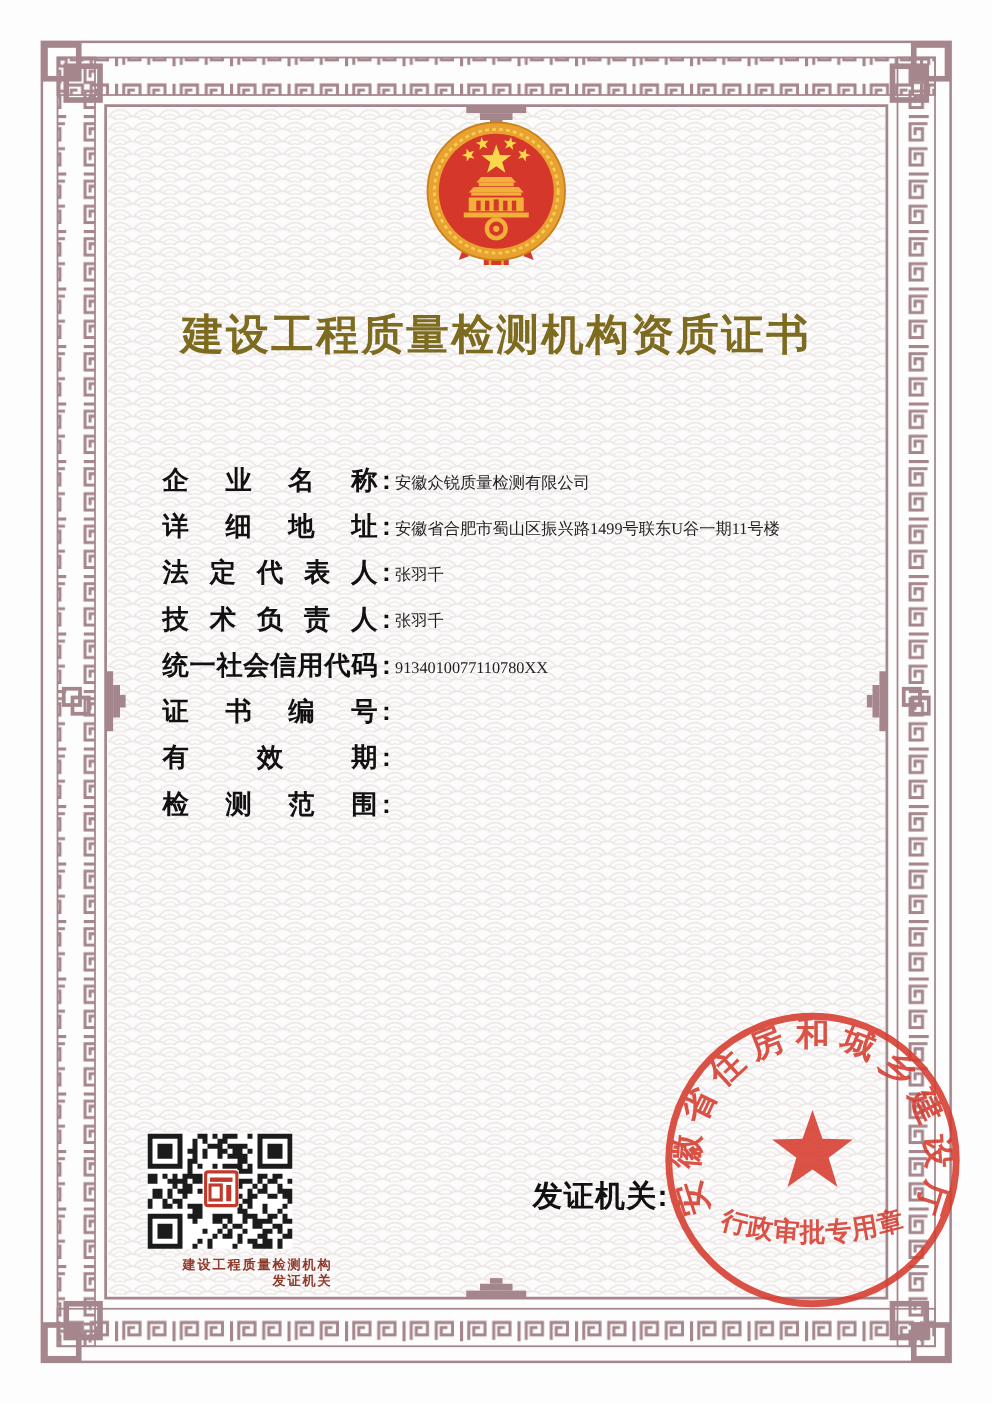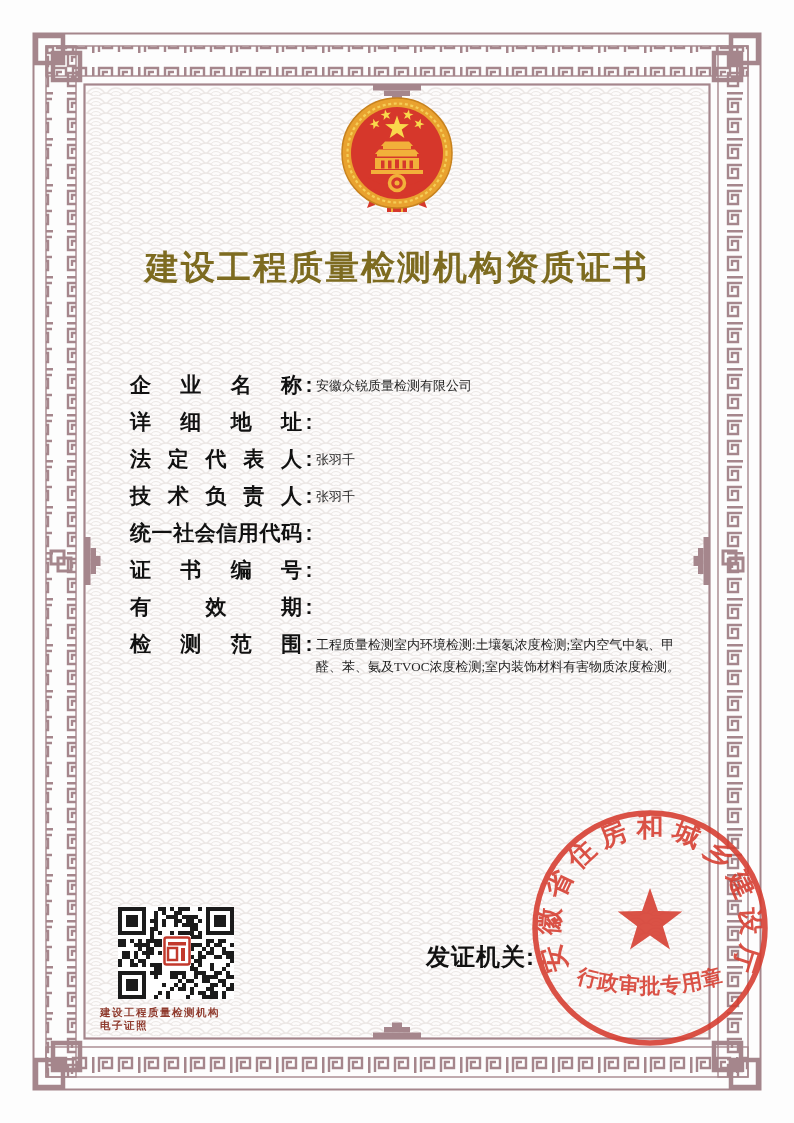--- a/index.html
+++ b/index.html
@@ -23,21 +23,21 @@
   }
   .field-colon{flex:0 0 14px;font-size:21px;font-weight:700;color:#111;line-height:26px;text-align:center;}
   .field-value{
     width:384px;flex:0 0 384px;font-size:13px;color:#1f1f1f;line-height:22px;
     padding-top:3px;font-family:"Liberation Serif","DejaVu Serif",serif;
     word-break:break-all;
   }
   
   .qr-wrap{position:absolute;left:118px;top:906px;width:116px;height:94px;}
   .qr-caption{
-    position:absolute;left:100px;top:1006px;width:166px;text-align:left;
+    position:absolute;left:100px;top:1006px;width:166px;text-align:right;
     color:#8f3a2d;font-weight:700;font-size:10.5px;line-height:13px;letter-spacing:1.5px;
     font-family:"Liberation Serif","DejaVu Serif",serif;
   }
   .issuer-label{
     position:absolute;left:426px;top:941px;font-size:24px;font-weight:700;color:#111;
     letter-spacing:1px;font-family:"Liberation Sans",sans-serif;
   }
   .seal{position:absolute;left:528px;top:806px;width:244px;height:244px;opacity:.88;}
   .issue-date{
     position:absolute;left:520px;top:970px;width:210px;font-size:19px;color:#141414;
@@ -180,20 +180,21 @@
         <div class="field-value">安徽众锐质量检测有限公司</div>
       </div>
       <div class="field-row">
         <div class="field-label">
             <span>详</span>
             <span>细</span>
             <span>地</span>
             <span>址</span>
           </div>
         <div class="field-colon">:</div>
+        <div class="field-value">安徽省合肥市蜀山区振兴路1499号联东U谷一期11号楼</div>
       </div>
       <div class="field-row">
         <div class="field-label">
             <span>法</span>
             <span>定</span>
             <span>代</span>
             <span>表</span>
             <span>人</span>
           </div>
         <div class="field-colon">:</div>
@@ -215,20 +216,21 @@
             <span>统</span>
             <span>一</span>
             <span>社</span>
             <span>会</span>
             <span>信</span>
             <span>用</span>
             <span>代</span>
             <span>码</span>
           </div>
         <div class="field-colon">:</div>
+        <div class="field-value">9134010077110780XX</div>
       </div>
       <div class="field-row">
         <div class="field-label">
             <span>证</span>
             <span>书</span>
             <span>编</span>
             <span>号</span>
           </div>
         <div class="field-colon">:</div>
       </div>
@@ -241,21 +243,20 @@
         <div class="field-colon">:</div>
       </div>
       <div class="field-row">
         <div class="field-label">
             <span>检</span>
             <span>测</span>
             <span>范</span>
             <span>围</span>
           </div>
         <div class="field-colon">:</div>
-        <div class="field-value">工程质量检测室内环境检测:土壤氡浓度检测;室内空气中氡、甲醛、苯、氨及TVOC浓度检测;室内装饰材料有害物质浓度检测。</div>
       </div>
     </div>
 
     <div class="qr-wrap">
       <svg width="116" height="94" viewBox="0 0 116 92">
         <rect x="0" y="0" width="116" height="92" fill="#ffffff"></rect>
         <g id="qr-modules" fill="#1b1b1b">
             <path d="M40,0h4v4h-4zM44,0h4v4h-4zM52,0h4v4h-4zM60,0h4v4h-4zM64,0h4v4h-4zM68,0h4v4h-4zM80,0h4v4h-4zM36,4h4v4h-4zM44,4h4v4h-4zM56,4h4v4h-4zM60,4h4v4h-4zM36,8h4v4h-4zM48,8h4v4h-4zM52,8h4v4h-4zM56,8h4v4h-4zM64,8h4v4h-4zM68,8h4v4h-4zM72,8h4v4h-4zM76,8h4v4h-4zM32,12h4v4h-4zM36,12h4v4h-4zM44,12h4v4h-4zM56,12h4v4h-4zM60,12h4v4h-4zM68,12h4v4h-4zM72,12h4v4h-4zM80,12h4v4h-4zM36,16h4v4h-4zM44,16h4v4h-4zM56,16h4v4h-4zM64,16h4v4h-4zM68,16h4v4h-4zM72,16h4v4h-4zM76,16h4v4h-4zM32,20h4v4h-4zM36,20h4v4h-4zM72,20h4v4h-4zM76,20h4v4h-4zM32,24h4v4h-4zM40,24h4v4h-4zM52,24h4v4h-4zM60,24h4v4h-4zM64,24h4v4h-4zM68,24h4v4h-4zM72,24h4v4h-4zM80,24h4v4h-4zM32,28h4v4h-4zM72,28h4v4h-4zM76,28h4v4h-4zM80,28h4v4h-4zM0,32h4v4h-4zM4,32h4v4h-4zM12,32h4v4h-4zM20,32h4v4h-4zM28,32h4v4h-4zM32,32h4v4h-4zM36,32h4v4h-4zM40,32h4v4h-4zM88,32h4v4h-4zM92,32h4v4h-4zM100,32h4v4h-4zM104,32h4v4h-4zM0,36h4v4h-4zM4,36h4v4h-4zM16,36h4v4h-4zM20,36h4v4h-4zM24,36h4v4h-4zM28,36h4v4h-4zM36,36h4v4h-4zM40,36h4v4h-4zM72,36h4v4h-4zM76,36h4v4h-4zM80,36h4v4h-4zM88,36h4v4h-4zM96,36h4v4h-4zM100,36h4v4h-4zM112,36h4v4h-4zM20,40h4v4h-4zM28,40h4v4h-4zM32,40h4v4h-4zM72,40h4v4h-4zM84,40h4v4h-4zM92,40h4v4h-4zM104,40h4v4h-4zM4,44h4v4h-4zM8,44h4v4h-4zM16,44h4v4h-4zM24,44h4v4h-4zM28,44h4v4h-4zM32,44h4v4h-4zM40,44h4v4h-4zM80,44h4v4h-4zM88,44h4v4h-4zM92,44h4v4h-4zM104,44h4v4h-4zM108,44h4v4h-4zM112,44h4v4h-4zM4,48h4v4h-4zM8,48h4v4h-4zM16,48h4v4h-4zM28,48h4v4h-4zM72,48h4v4h-4zM80,48h4v4h-4zM84,48h4v4h-4zM96,48h4v4h-4zM100,48h4v4h-4zM108,48h4v4h-4zM112,48h4v4h-4zM0,52h4v4h-4zM12,52h4v4h-4zM20,52h4v4h-4zM24,52h4v4h-4zM76,52h4v4h-4zM80,52h4v4h-4zM112,52h4v4h-4zM0,56h4v4h-4zM12,56h4v4h-4zM16,56h4v4h-4zM24,56h4v4h-4zM32,56h4v4h-4zM36,56h4v4h-4zM40,56h4v4h-4zM72,56h4v4h-4zM80,56h4v4h-4zM92,56h4v4h-4zM108,56h4v4h-4zM36,60h4v4h-4zM40,60h4v4h-4zM72,60h4v4h-4zM76,60h4v4h-4zM92,60h4v4h-4zM104,60h4v4h-4zM32,64h4v4h-4zM36,64h4v4h-4zM40,64h4v4h-4zM52,64h4v4h-4zM56,64h4v4h-4zM60,64h4v4h-4zM64,64h4v4h-4zM76,64h4v4h-4zM80,64h4v4h-4zM84,64h4v4h-4zM96,64h4v4h-4zM100,64h4v4h-4zM108,64h4v4h-4zM36,68h4v4h-4zM52,68h4v4h-4zM56,68h4v4h-4zM64,68h4v4h-4zM76,68h4v4h-4zM84,68h4v4h-4zM88,68h4v4h-4zM92,68h4v4h-4zM96,68h4v4h-4zM108,68h4v4h-4zM112,68h4v4h-4zM60,72h4v4h-4zM68,72h4v4h-4zM72,72h4v4h-4zM84,72h4v4h-4zM88,72h4v4h-4zM100,72h4v4h-4zM104,72h4v4h-4zM44,76h4v4h-4zM56,76h4v4h-4zM64,76h4v4h-4zM76,76h4v4h-4zM92,76h4v4h-4zM96,76h4v4h-4zM104,76h4v4h-4zM112,76h4v4h-4zM52,80h4v4h-4zM60,80h4v4h-4zM64,80h4v4h-4zM72,80h4v4h-4zM88,80h4v4h-4zM92,80h4v4h-4zM108,80h4v4h-4zM112,80h4v4h-4zM40,84h4v4h-4zM48,84h4v4h-4zM72,84h4v4h-4zM80,84h4v4h-4zM84,84h4v4h-4zM92,84h4v4h-4zM96,84h4v4h-4zM104,84h4v4h-4zM36,88h4v4h-4zM48,88h4v4h-4zM68,88h4v4h-4zM84,88h4v4h-4zM88,88h4v4h-4zM92,88h4v4h-4zM96,88h4v4h-4zM104,88h4v4h-4z"></path>
             <rect x="0" y="0" width="28" height="28" fill="#1b1b1b"></rect>
             <rect x="4" y="4" width="20" height="20" fill="#ffffff"></rect>
@@ -271,21 +272,21 @@
           <rect x="45" y="29" width="28" height="30" fill="#ffffff"></rect>
           <rect x="46.5" y="30.5" width="25" height="27" fill="none" stroke="#c2392c" stroke-width="2.5" rx="2"></rect>
           <rect x="50" y="35" width="18" height="3.5" fill="#c2392c"></rect>
           <rect x="50" y="41" width="9" height="12" fill="none" stroke="#c2392c" stroke-width="2.5"></rect>
           <rect x="63" y="41" width="4" height="13" fill="#c2392c"></rect>
         </g>
       </svg>
     </div>
     <div class="qr-caption">
       <div>建设工程质量检测机构</div>
-      <div>电子证照</div>
+      <div>发证机关</div>
     </div>
 
     <div class="issuer-label">发证机关:</div>
 
     <svg class="seal" viewBox="0 0 244 244" aria-hidden="true">
       <defs>
         <path id="seal-ring-path" d="M35.5,153.5 A92,92 0 1 1 208.5,153.5" fill="none"></path>
         <path id="seal-bottom-path" d="M48,176 Q122,198 196,176" fill="none"></path>
       </defs>
       <circle cx="122" cy="122" r="115" fill="none" stroke="#d63b2e" stroke-width="5.5"></circle>

